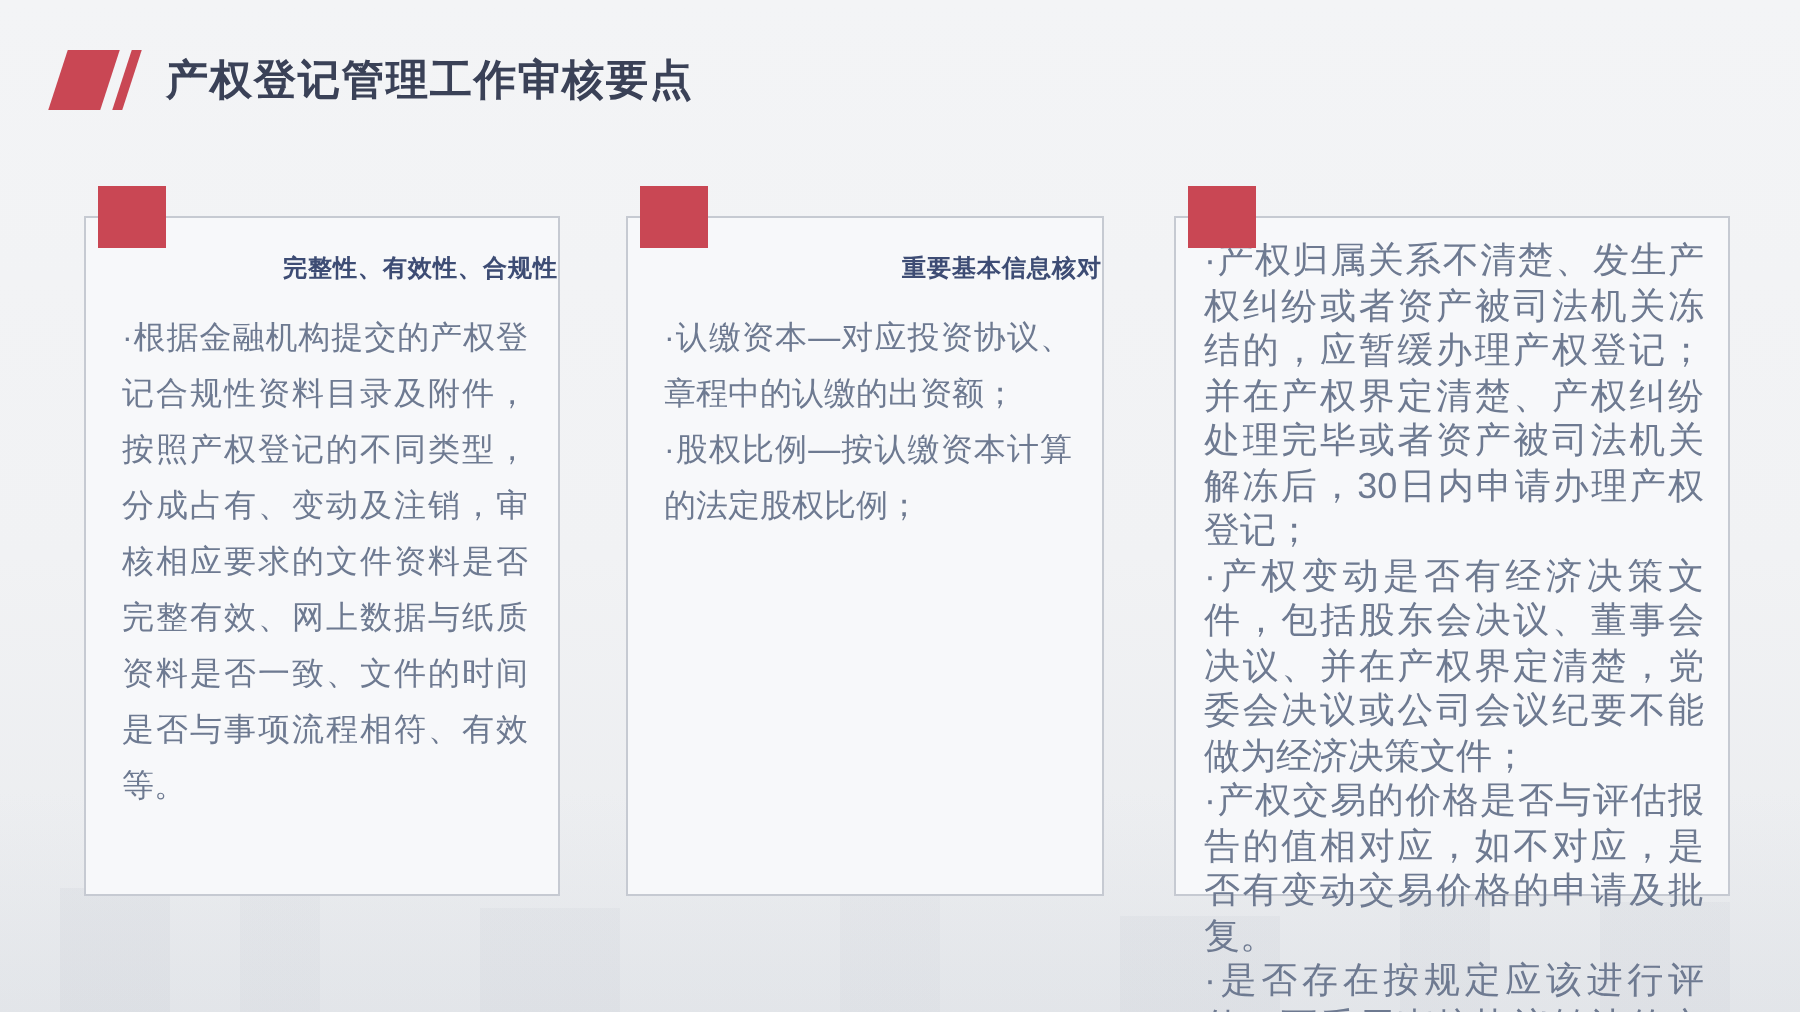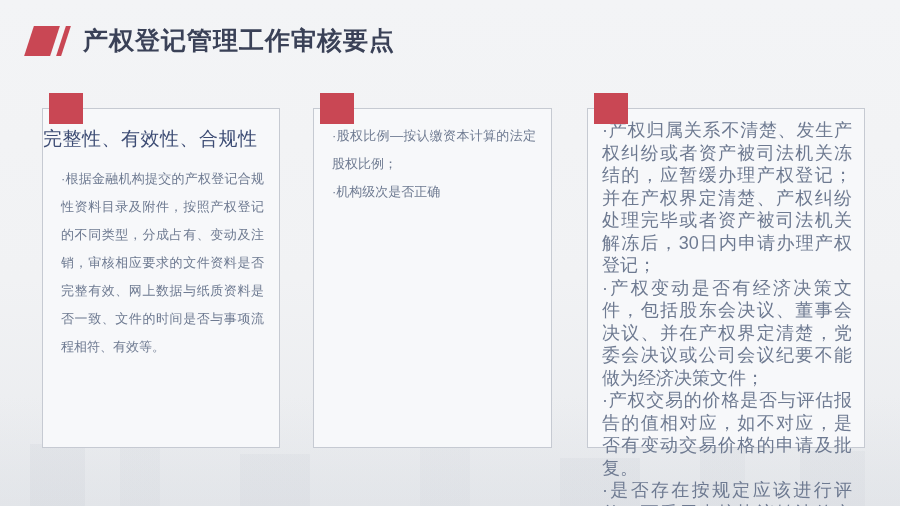--- a/index.html
+++ b/index.html
@@ -38,46 +38,46 @@
   .title-icon{position:relative;width:44px;height:32px;margin-right:14px;flex:none;}
   .title-icon .para{
     position:absolute;left:4px;top:1px;width:26px;height:30px;
     background:var(--accent);transform:skewX(-18deg);
   }
   .title-icon .slash{
     position:absolute;left:36px;top:1px;width:5px;height:30px;
     background:var(--accent);transform:skewX(-18deg);
   }
   h1.page-title{
-    font-size:25px;font-weight:bold;color:var(--title-text);
+    font-size:21px;font-weight:bold;color:var(--title-text);
     letter-spacing:1px;
   }
 
   
   .card{
     position:absolute;top:108px;height:340px;
     background:var(--card-bg);
     border:1px solid var(--card-border);
   }
   .card-1{left:42px;width:238px;}
   .card-2{left:313px;width:239px;}
   .card-3{left:587px;width:278px;}
   .red-square{
     position:absolute;left:6px;top:-16px;width:34px;height:31px;
     background:var(--accent);
   }
   .card-header{
-    margin-top:17px;text-align:left;
-    font-size:19px;font-weight:normal;color:var(--header-text);
+    margin-top:17px;text-align:right;
+    font-size:12px;font-weight:bold;color:var(--header-text);
     letter-spacing:.5px;
   }
   .card-body{padding:13px 15px 0 18px;}
   .card-body p{
     color:var(--body-text);
-    font-size:13px;line-height:28px;
+    font-size:16px;line-height:28px;
     text-align:justify;
   }
   .card-3 .card-body{padding:10px 12px 0 14px;}
   .card-3 .card-body p{font-size:18px;line-height:22.5px;}
 </style>
 </head>
 <body>
 
 <div class="slide">
 
@@ -94,23 +94,24 @@
   <section class="card card-1">
     <span class="red-square"></span>
     <div class="card-header">完整性、有效性、合规性</div>
     <div class="card-body">
       <p>·根据金融机构提交的产权登记合规性资料目录及附件，按照产权登记的不同类型，分成占有、变动及注销，审核相应要求的文件资料是否完整有效、网上数据与纸质资料是否一致、文件的时间是否与事项流程相符、有效等。</p>
     </div>
   </section>
 
   <section class="card card-2">
     <span class="red-square"></span>
+    <div class="card-header">重要基本信息核对</div>
     <div class="card-body">
+      <p>·认缴资本—对应投资协议、章程中的认缴的出资额；</p>
       <p>·股权比例—按认缴资本计算的法定股权比例；</p>
-      <p>·机构级次是否正确</p>
     </div>
   </section>
 
   <section class="card card-3">
     <span class="red-square"></span>
     <div class="card-body">
       <p>·产权归属关系不清楚、发生产权纠纷或者资产被司法机关冻结的，应暂缓办理产权登记；并在产权界定清楚、产权纠纷处理完毕或者资产被司法机关解冻后，30日内申请办理产权登记；</p>
       <p>·产权变动是否有经济决策文件，包括股东会决议、董事会决议、并在产权界定清楚，党委会决议或公司会议纪要不能做为经济决策文件；</p>
       <p>·产权交易的价格是否与评估报告的值相对应，如不对应，是否有变动交易价格的申请及批复。</p>
       <p>·是否存在按规定应该进行评估，而采用直接协议转让的产权变动行为；</p>

